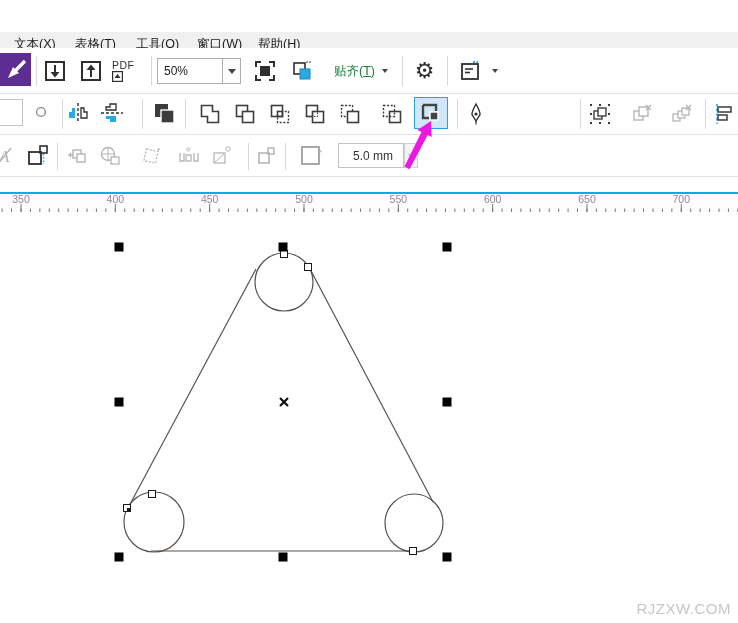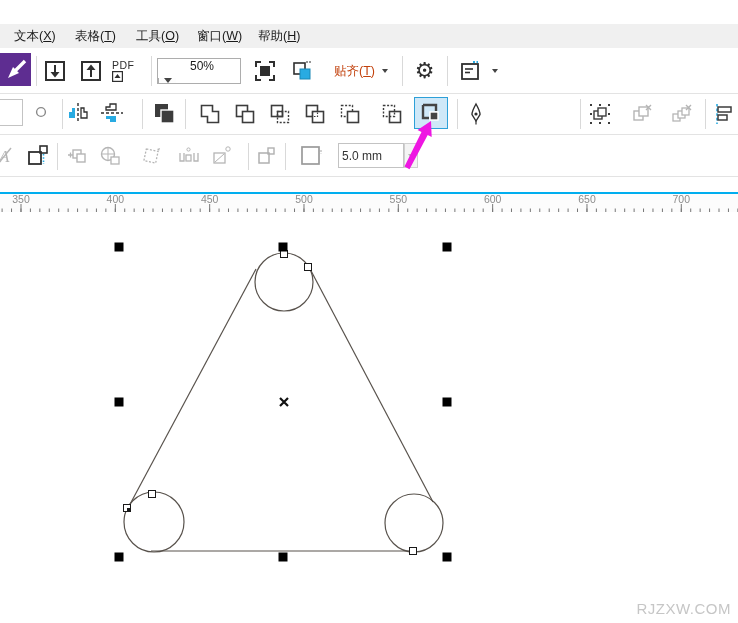--- a/index.html
+++ b/index.html
@@ -2,49 +2,49 @@
 <html><head>
 <meta charset="utf-8">
 <style>
   html,body{margin:0;padding:0;}
   body{width:738px;height:623px;position:relative;overflow:hidden;background:#fff;
        font-family:"Liberation Sans","DejaVu Sans",sans-serif;-webkit-font-smoothing:antialiased;}
   #app{position:absolute;inset:0;}
 
   
   .titlestrip{position:absolute;left:0;top:0;width:738px;height:24px;background:#fff;}
-  .menubar{position:absolute;left:0;top:24px;width:738px;height:24px;background:#f0f0f0;
+  .menubar{position:absolute;left:0;top:32px;width:738px;height:24px;background:#f0f0f0;
            border-bottom:1px solid #dcdcdc;}
   .menu-item{position:absolute;top:0;height:24px;line-height:24px;font-size:12.5px;color:#1a1a1a;
              padding:0 6px;cursor:default;}
   .menu-item .mn{text-decoration:underline;}
 
   
   .toolbar{position:absolute;left:0;width:738px;background:#fff;}
   #row1{top:48px;height:45px;border-bottom:1px solid #e3e3e3;}
   #row2{top:94px;height:40px;border-bottom:1px solid #e3e3e3;}
   #row3{top:135px;height:41px;border-bottom:1px solid #e3e3e3;}
   .tsep{position:absolute;width:1px;background:#d9d9d9;}
   .tbtn{position:absolute;display:flex;align-items:center;justify-content:center;
         background:transparent;border:1px solid transparent;box-sizing:border-box;}
   .tbtn.hl{background:#cfe8f8;border:1px solid #2da0d8;}
   .combo{position:absolute;display:flex;align-items:center;background:#fff;
-         border:1px solid #adadad;box-sizing:border-box;font-size:12px;color:#1a1a1a;flex-direction:column;}
+         border:1px solid #adadad;box-sizing:border-box;font-size:12px;color:#1a1a1a;}
   .combo .val{flex:1;padding-left:6px;white-space:nowrap;}
   .combo .dd{width:17px;align-self:stretch;border-left:1px solid #adadad;display:flex;
              align-items:center;justify-content:center;background:#fdfdfd;}
   .caret{width:0;height:0;border-left:4px solid transparent;border-right:4px solid transparent;
          border-top:5px solid #444;}
   .caret.sm{border-left-width:3.5px;border-right-width:3.5px;border-top-width:4.5px;}
   .caret.gray{border-top-color:#b5b5b5;}
-  .snap{position:absolute;display:flex;align-items:center;gap:7px;font-size:12.5px;color:#c2410c;}
+  .snap{position:absolute;display:flex;align-items:center;gap:7px;font-size:12.5px;color:#15803d;}
   .snap .mn{text-decoration:underline;}
   .gear{font-size:22px;color:#2f2f2f;line-height:1;}
   .numbox{position:absolute;display:flex;align-items:center;background:#fff;
-          border:1px solid #c3c3c3;box-sizing:border-box;font-size:12px;color:#333;padding-left:3px;}
+          border:1px solid #c3c3c3;box-sizing:border-box;font-size:12px;color:#333;padding-left:14px;}
 
   
   .cyanline{position:absolute;left:0;top:192px;width:738px;height:2px;background:#00aeef;}
   .ruler{position:absolute;left:0;top:194px;width:738px;height:18px;background:#fcfcfc;}
 
   
   .canvas{position:absolute;left:0;top:212px;width:738px;height:411px;background:#fff;}
   #overlay-svg{position:absolute;left:0;top:0;width:738px;height:623px;pointer-events:none;z-index:40;}
 
   .watermark{position:absolute;right:7px;bottom:6px;font-size:15px;color:#c6c6c6;

